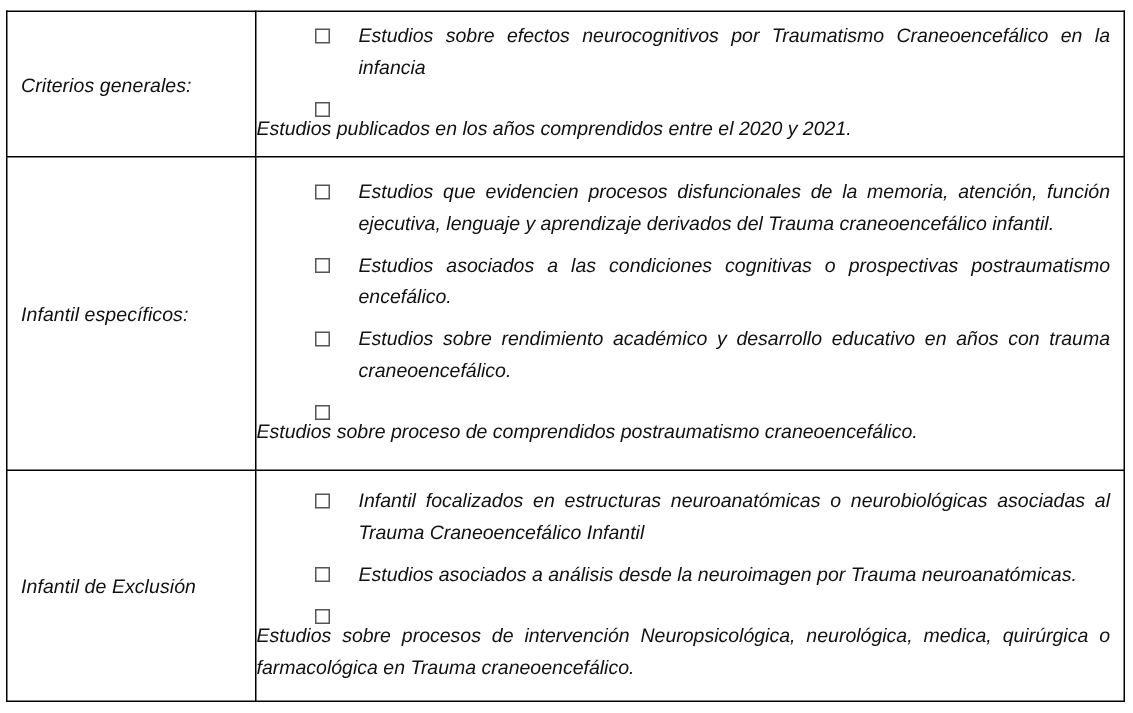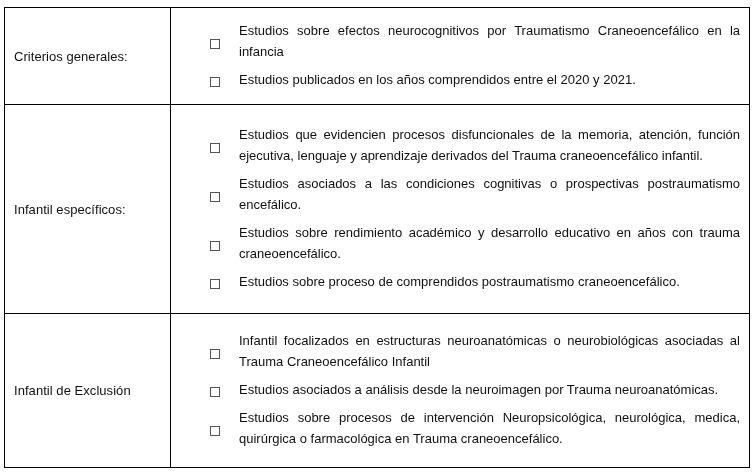--- a/index.html
+++ b/index.html
@@ -26,31 +26,33 @@
     .criteria-table td {
       border: 1.5px solid #000000;
       vertical-align: middle;
       padding: 0;
     }
     .col-label { width: 166px; }
     .label-cell {
       font-size: 13px;
       padding-left: 9px !important;
       letter-spacing: 0.05px;
+      font-style: italic;
     }
     .label-top { vertical-align: middle; }
     .items-cell {
       padding: 8px 9px 6px 0 !important;
     }
     .item {
       display: flex;
-      align-items: center;
+      align-items: flex-start;
       margin: 0 0 10px 0;
+      font-style: italic;
     }
-    .item:last-child { margin-bottom: 2px; }
+    .item:last-child { margin-bottom: 2px; flex-direction: column; }
     .checkbox {
       flex: 0 0 auto;
       width: 10px;
       height: 10px;
       border: 1px solid #555555;
       background: #ffffff;
       margin-left: 39px;
       margin-top: 3px;
       margin-right: 19px;
       box-sizing: border-box;

